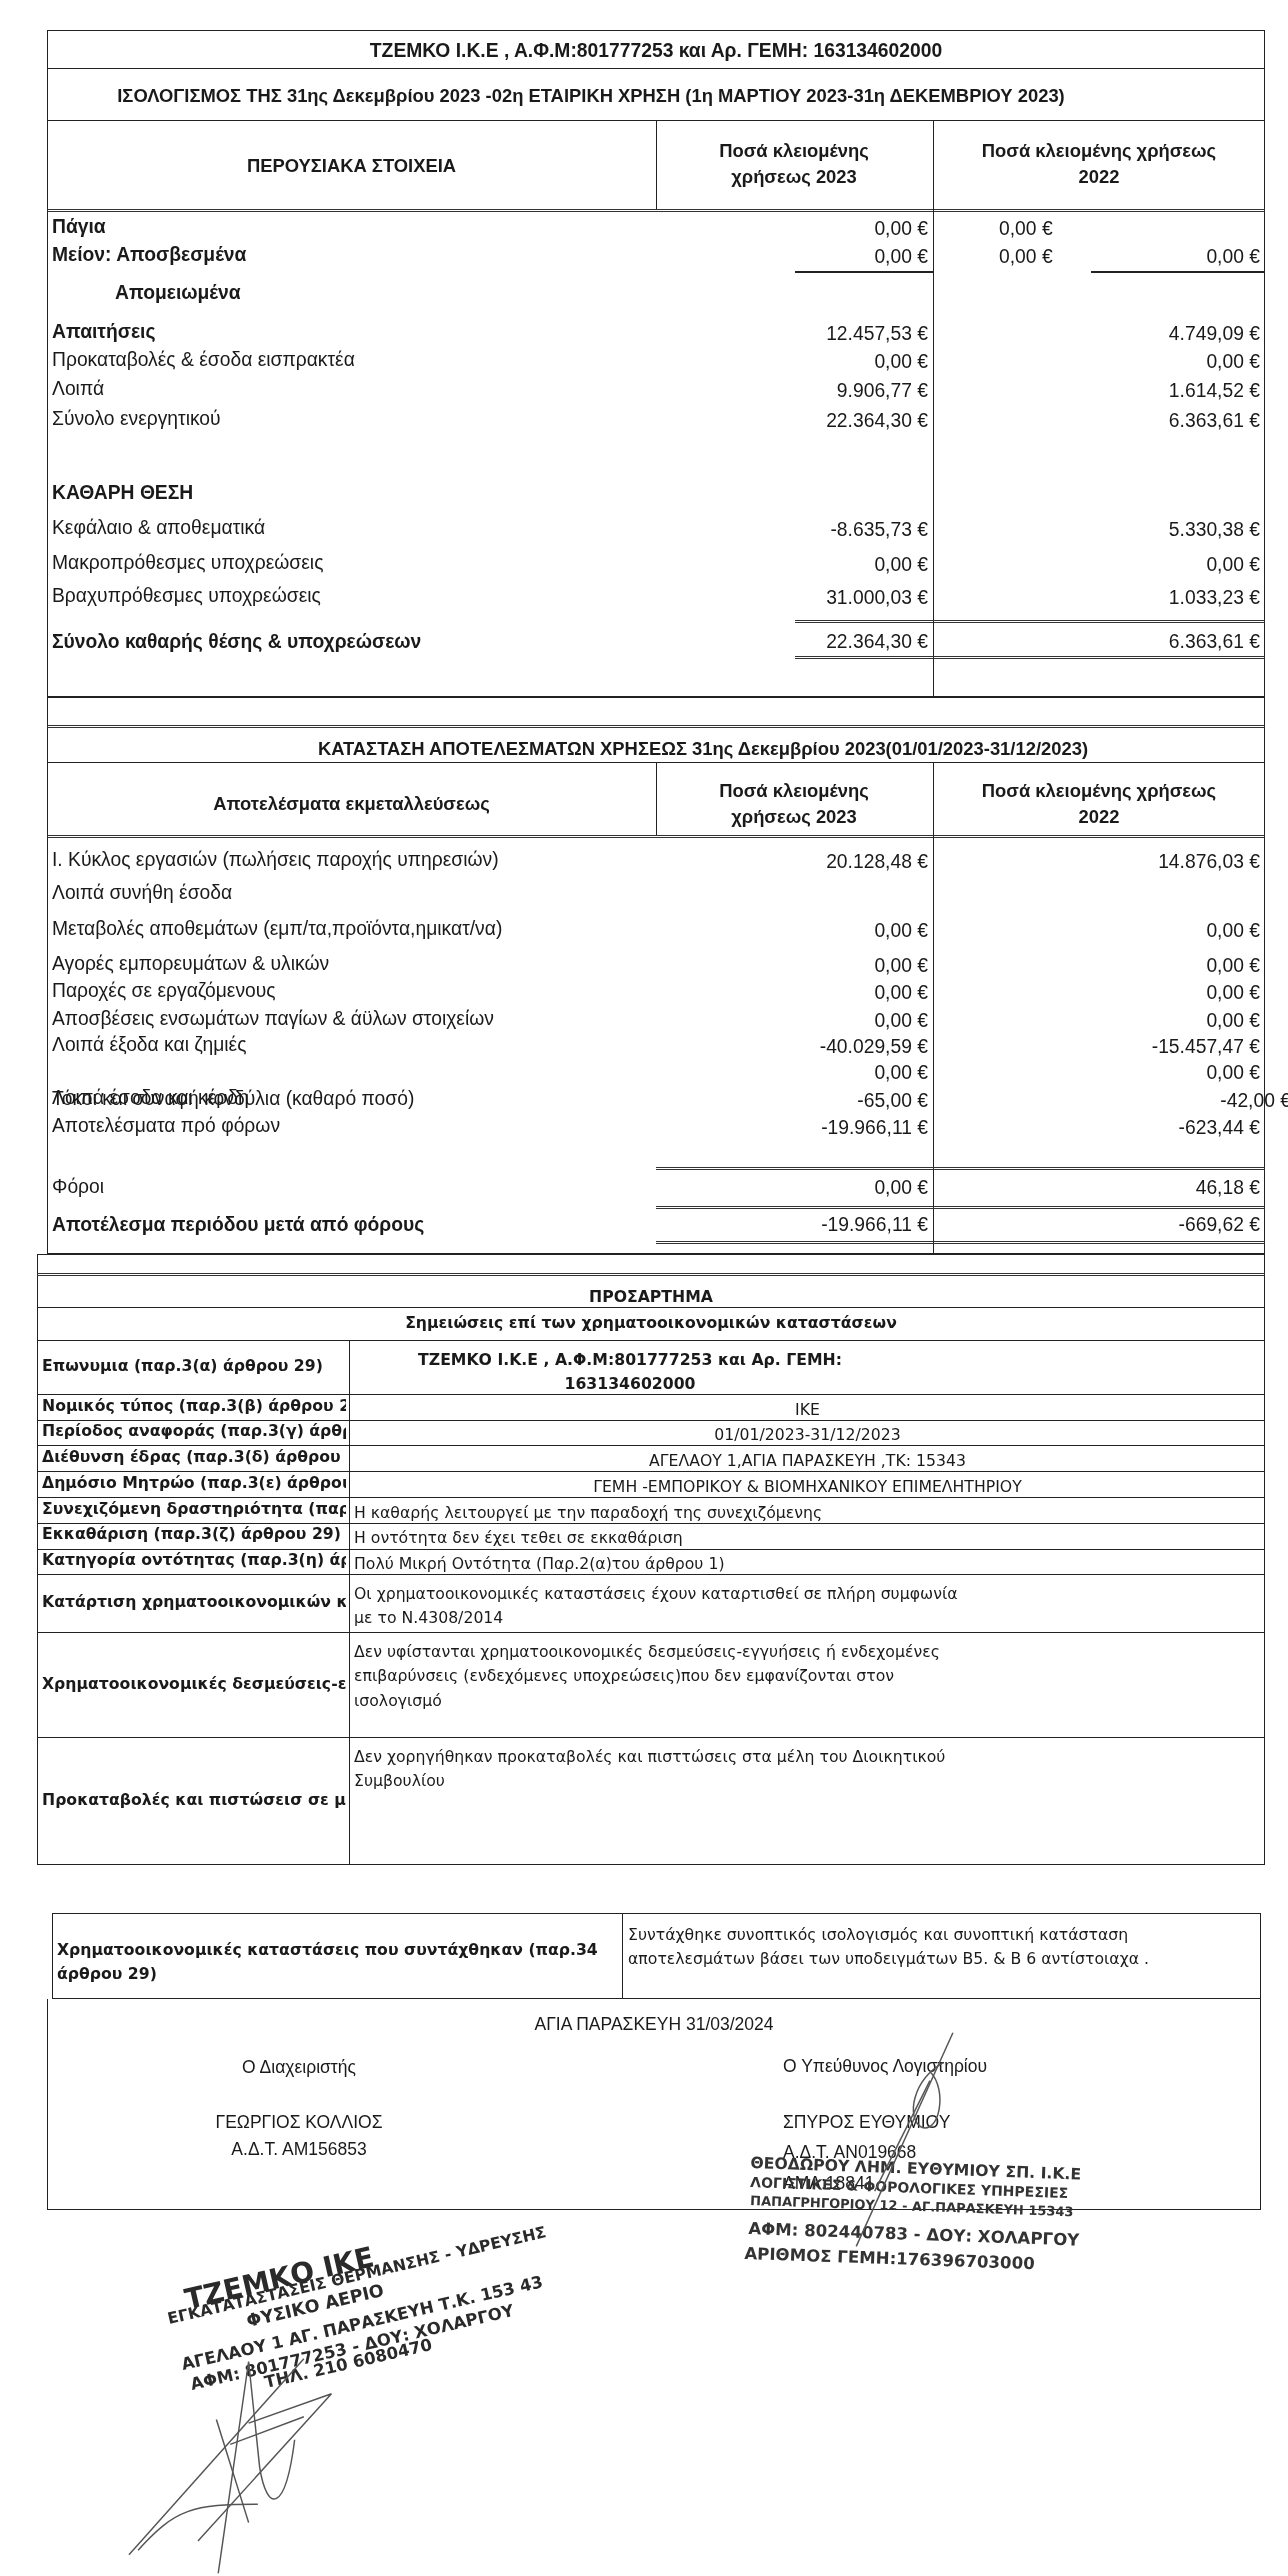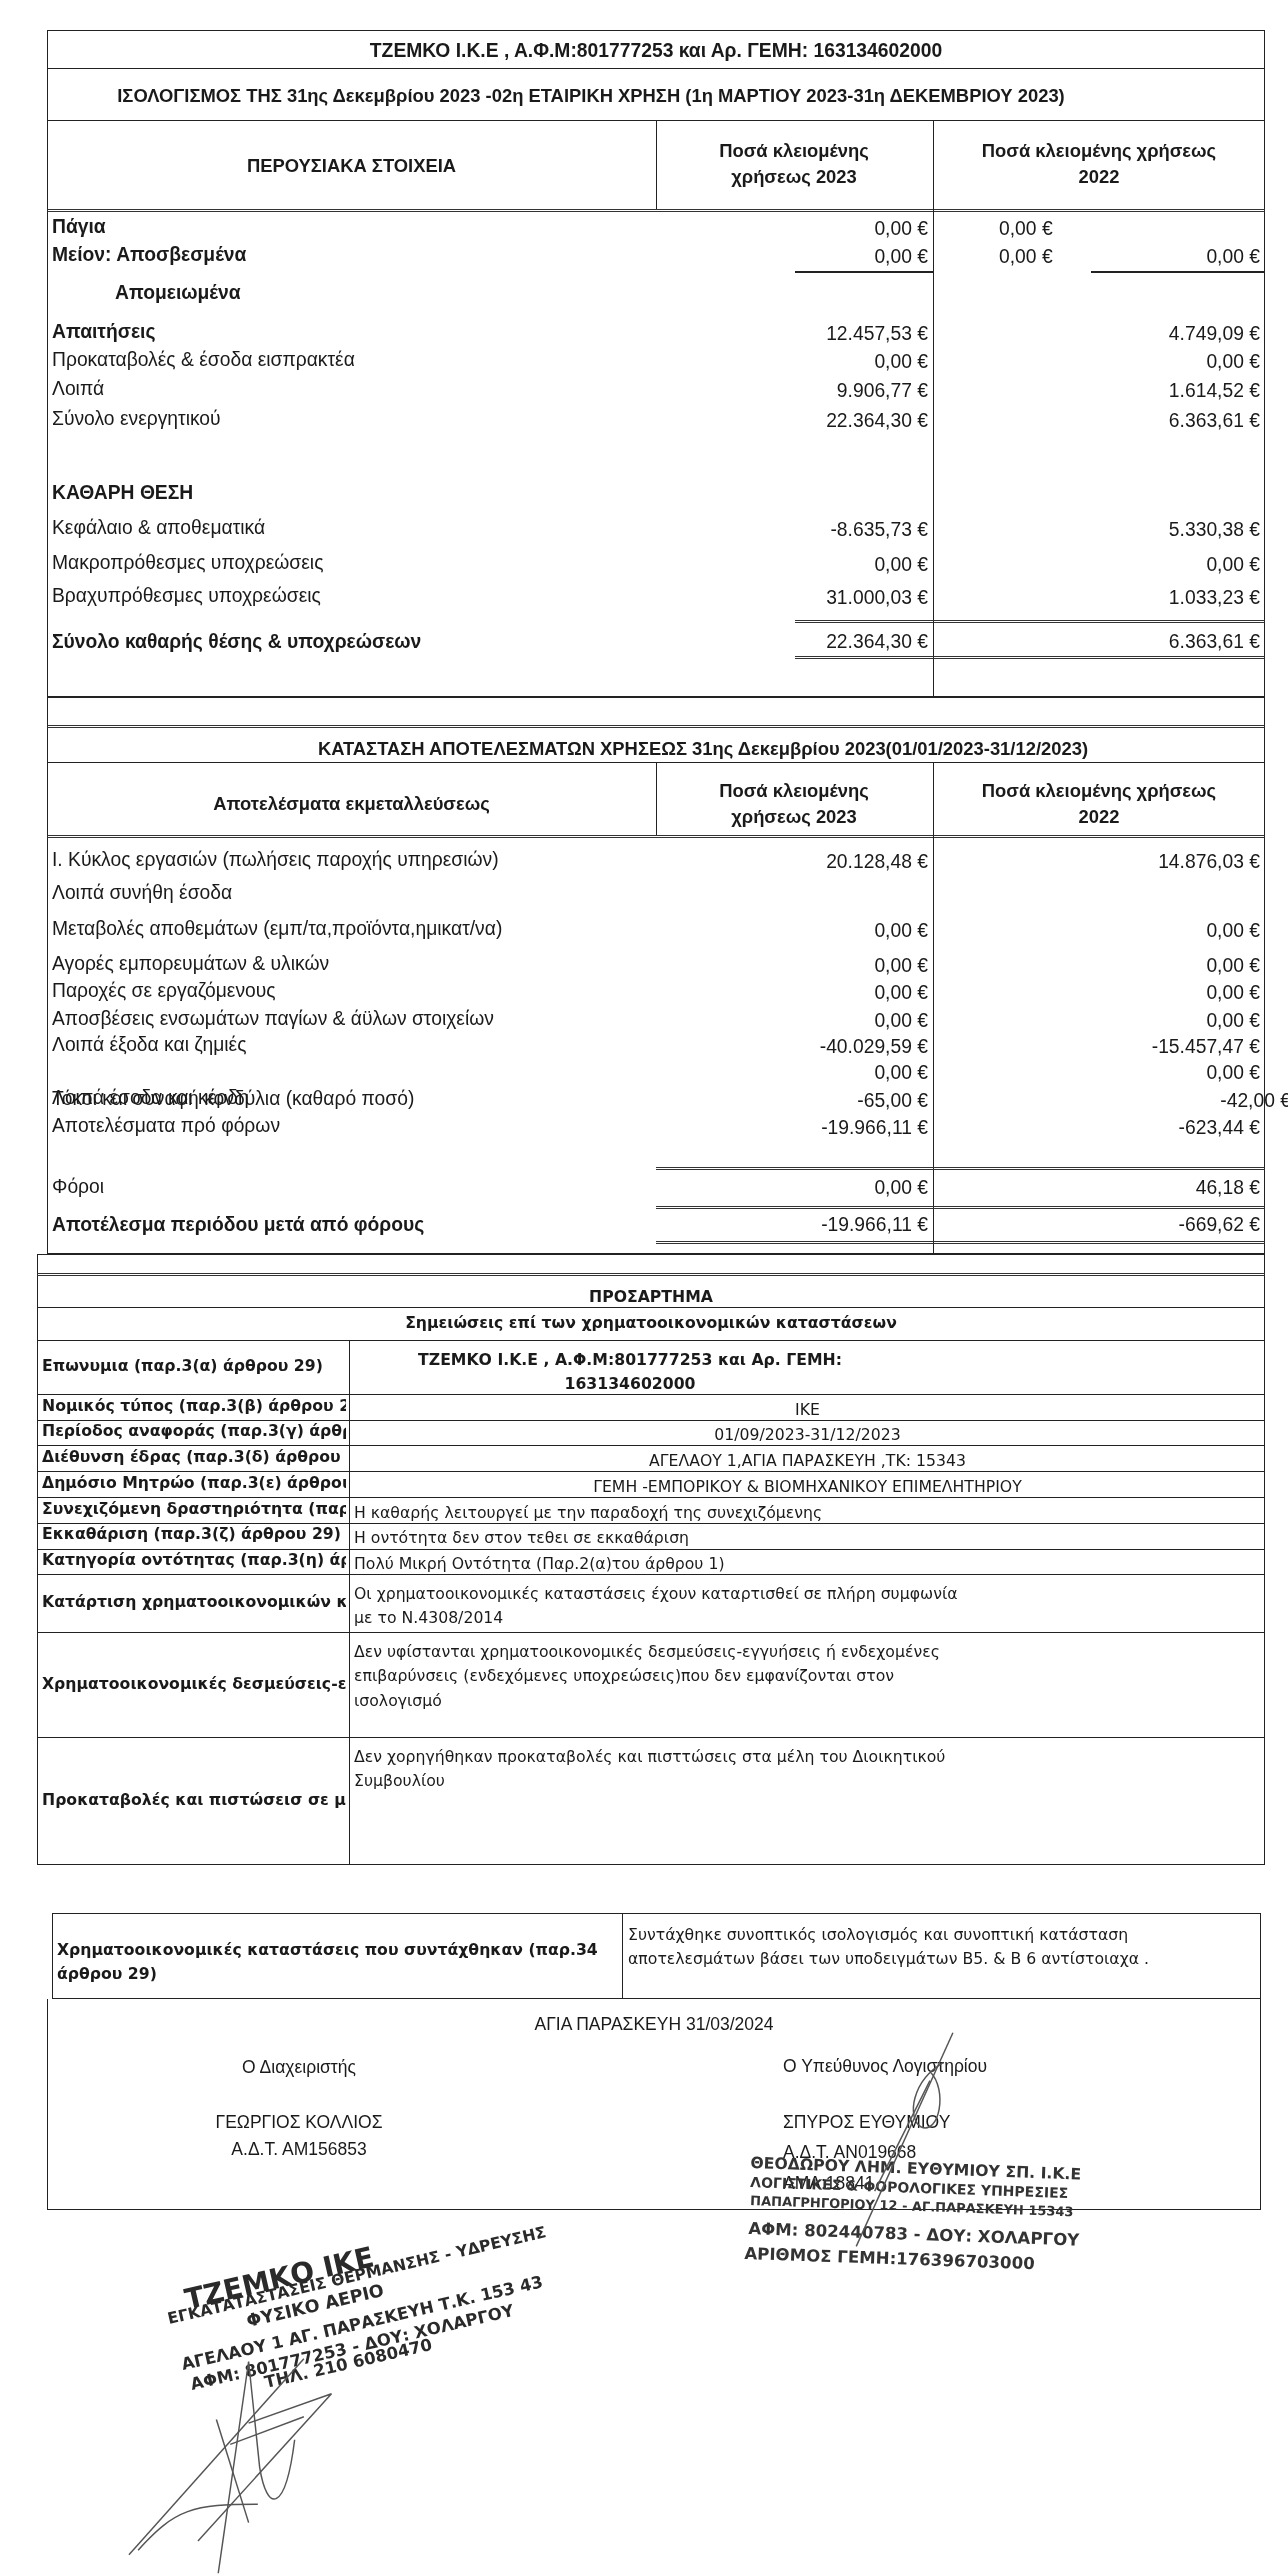--- a/index.html
+++ b/index.html
@@ -153,33 +153,33 @@
 <div class="hline" style="left:37px; width:1228px; top:1340px;"></div>
 <div class="vline" style="left:349px; top:1340px; height:525px; left:349px;"></div>
 <div id="appendix">
       <div class="txt bold" style="left:42px; width:304px; overflow:hidden; top:1358px; font-size:15.7px;">Επωνυμια (παρ.3(α) άρθρου 29)</div>
       <div class="txt wrap center" style="left: 630px; width: 552px; top: 1348px; font-size: 15.7px; transform: translateX(-50%); font-weight: bold; text-align: center;">ΤΖΕΜΚΟ Ι.Κ.Ε , Α.Φ.Μ:801777253 και Αρ. ΓΕΜΗ: 163134602000</div>
       <div class="hline" style="left:37px; width:1228px; top:1394px;"></div>
       <div class="txt bold" style="left:42px; width:304px; overflow:hidden; top:1398px; font-size:15.7px;">Νομικός τύπος  (παρ.3(β) άρθρου 29)</div>
       <div class="txt wrap center" style="left:354px; width:907px; top:1398px; font-size:15.7px;">ΙΚΕ</div>
       <div class="hline" style="left:37px; width:1228px; top:1420px;"></div>
       <div class="txt bold" style="left:42px; width:304px; overflow:hidden; top:1423px; font-size:15.7px;">Περίοδος αναφοράς  (παρ.3(γ) άρθρου 29)</div>
-      <div class="txt wrap center" style="left:354px; width:907px; top:1423px; font-size:15.7px;">01/09/2023-31/12/2023</div>
+      <div class="txt wrap center" style="left:354px; width:907px; top:1423px; font-size:15.7px;">01/01/2023-31/12/2023</div>
       <div class="hline" style="left:37px; width:1228px; top:1445px;"></div>
       <div class="txt bold" style="left:42px; width:304px; overflow:hidden; top:1449px; font-size:15.7px;">Διέθυνση έδρας (παρ.3(δ) άρθρου 29)</div>
       <div class="txt wrap center" style="left:354px; width:907px; top:1449px; font-size:15.7px;">ΑΓΕΛΑΟΥ 1,ΑΓΙΑ ΠΑΡΑΣΚΕΥΗ ,ΤΚ: 15343</div>
       <div class="hline" style="left:37px; width:1228px; top:1471px;"></div>
       <div class="txt bold" style="left:42px; width:304px; overflow:hidden; top:1475px; font-size:15.7px;">Δημόσιο Μητρώο  (παρ.3(ε) άρθρου 29)</div>
       <div class="txt wrap center" style="left:354px; width:907px; top:1475px; font-size:15.7px;">ΓΕΜΗ -ΕΜΠΟΡΙΚΟΥ &amp; ΒΙΟΜΗΧΑΝΙΚΟΥ ΕΠΙΜΕΛΗΤΗΡΙΟΥ</div>
       <div class="hline" style="left:37px; width:1228px; top:1497px;"></div>
       <div class="txt bold" style="left:42px; width:304px; overflow:hidden; top:1501px; font-size:15.7px;">Συνεχιζόμενη δραστηριότητα (παρ.3(στ) άρθρου 29</div>
       <div class="txt wrap" style="left:354px; width:608px; top:1501px; font-size:15.7px;">Η καθαρής λειτουργεί με την παραδοχή της συνεχιζόμενης</div>
       <div class="hline" style="left:37px; width:1228px; top:1523px;"></div>
       <div class="txt bold" style="left:42px; width:304px; overflow:hidden; top:1526px; font-size:15.7px;">Εκκαθάριση  (παρ.3(ζ) άρθρου 29)</div>
-      <div class="txt wrap" style="left:354px; width:608px; top:1526px; font-size:15.7px;">Η οντότητα δεν στον τεθει σε εκκαθάριση</div>
+      <div class="txt wrap" style="left:354px; width:608px; top:1526px; font-size:15.7px;">Η οντότητα δεν έχει τεθει σε εκκαθάριση</div>
       <div class="hline" style="left:37px; width:1228px; top:1549px;"></div>
       <div class="txt bold" style="left:42px; width:304px; overflow:hidden; top:1552px; font-size:15.7px;">Κατηγορία οντότητας  (παρ.3(η) άρθρου 29)</div>
       <div class="txt wrap" style="left:354px; width:608px; top:1552px; font-size:15.7px;">Πολύ Μικρή Οντότητα (Παρ.2(α)του άρθρου 1)</div>
       <div class="hline" style="left:37px; width:1228px; top:1574px;"></div>
       <div class="txt bold" style="left:42px; width:304px; overflow:hidden; top:1594px; font-size:15.7px;">Κατάρτιση χρηματοοικονομικών καταστάσεων  (παρ.3(θ) άρθρο</div>
       <div class="txt wrap" style="left:354px; width:608px; top:1582px; font-size:15.7px;">Οι  χρηματοοικονομικές καταστάσεις έχουν καταρτισθεί σε πλήρη συμφωνία με το Ν.4308/2014</div>
       <div class="hline" style="left:37px; width:1228px; top:1632px;"></div>
       <div class="txt bold" style="left:42px; width:304px; overflow:hidden; top:1676px; font-size:15.7px;">Χρηματοοικονομικές δεσμεύσεις-εγγυήσεις   (παρ.16 άρθρου 29</div>
       <div class="txt wrap" style="left:354px; width:608px; top:1640px; font-size:15.7px;">Δεν υφίστανται χρηματοοικονομικές δεσμεύσεις-εγγυήσεις ή ενδεχομένες επιβαρύνσεις  (ενδεχόμενες υποχρεώσεις)που δεν εμφανίζονται στον ισολογισμό</div>
       <div class="hline" style="left:37px; width:1228px; top:1737px;"></div>

